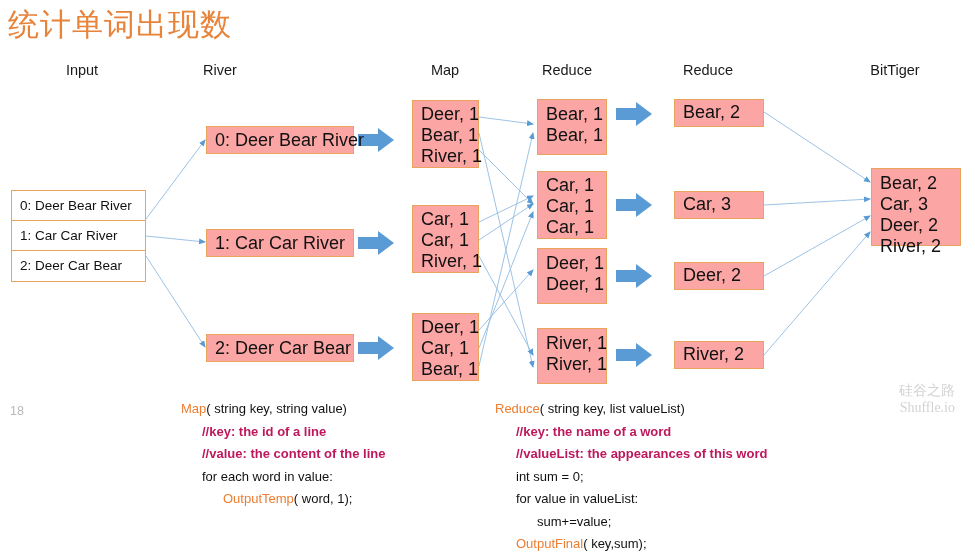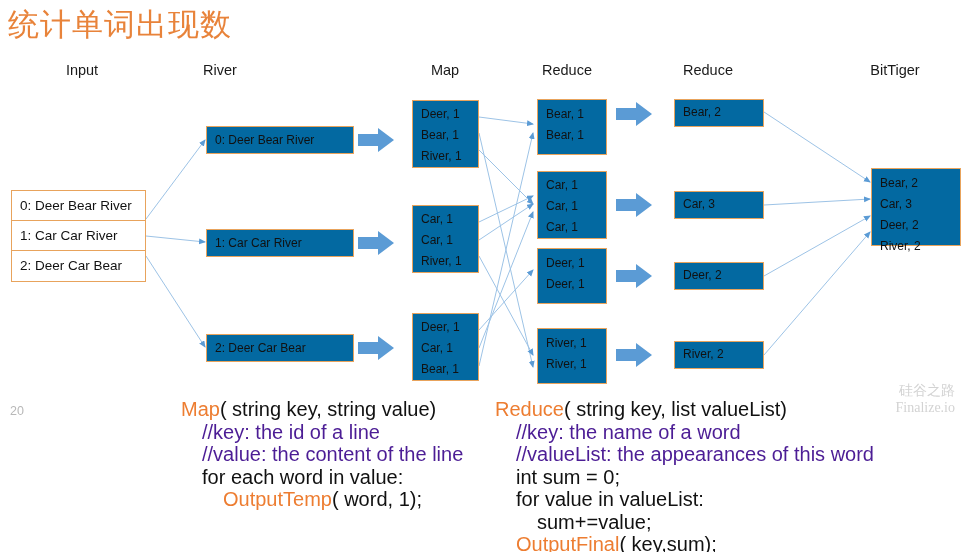--- a/index.html
+++ b/index.html
@@ -40,23 +40,23 @@
   .colhead {
     position: absolute;
     font-size: 14.5px;
     color: #1a1a1a;
     white-space: nowrap;
     text-align: center;
   }
   .box {
     position: absolute;
     border: 1.3px solid #E8A35C;
-    background: #0369a1;
+    background: #fca5a5;
     box-sizing: border-box;
-    font-size: 12px;
+    font-size: 18px;
     color: #111111;
     line-height: 21px;
   }
   .box .ln {
     white-space: nowrap;
     padding-left: 8px;
   }
   .inputtbl {
     position: absolute;
     left: 11px;
@@ -78,27 +78,27 @@
   .inputtbl .row:last-child {
     border-bottom: none;
   }
   .splitbox {
     height: 28px;
     line-height: 26px;
   }
   .splitbox .ln { line-height: 26px; }
   .code {
     position: absolute;
-    font-size: 20px;
+    font-size: 13px;
     line-height: 22.5px;
     color: #111111;
     white-space: pre;
   }
   .code .kw { color: #ED7D31; }
-  .code .cm { color: #4c1d95; }
+  .code .cm { color: #be185d; font-weight: bold; }
   .watermark {
     position: absolute;
     right: 20px;
     bottom: 8px;
     text-align: right;
     color: #D3D3D3;
     line-height: 17px;
   }
   .watermark .cn { font-size: 14px; }
   .watermark .en { font-family: "Liberation Serif", "DejaVu Serif", serif; font-size: 14px; }
@@ -233,18 +233,18 @@
     <div class="ln">Deer, 2</div>
     <div class="ln">River, 2</div>
   </div>
 
   <div class="code" style="left:181px; top:398px;"><div><span class="kw">Map</span><span>( string key, string value)</span></div><div class="cm" style="padding-left:21px;">//key: the id of a line</div><div class="cm" style="padding-left:21px;">//value: the content of the line</div><div style="padding-left:21px;">for each word in value:</div><div style="padding-left:42px;"><span class="kw">OutputTemp</span><span>( word, 1);</span></div></div>
 
   <div class="code" style="left:495px; top:398px;"><div><span class="kw">Reduce</span><span>( string key, list valueList)</span></div><div class="cm" style="padding-left:21px;">//key: the name of a word</div><div class="cm" style="padding-left:21px;">//valueList: the appearances of this word</div><div style="padding-left:21px;">int sum = 0;</div><div style="padding-left:21px;">for value in valueList:</div><div style="padding-left:42px;">sum+=value;</div><div style="padding-left:21px;"><span class="kw">OutputFinal</span><span>( key,sum);</span></div></div>
 
   <div class="watermark">
     <div class="cn">硅谷之路</div>
-    <div class="en">Finalize.io</div>
-  </div>
-
-  <div class="pagenum">20</div>
+    <div class="en">Shuffle.io</div>
+  </div>
+
+  <div class="pagenum">18</div>
 
 </div>
 
 </body></html>

